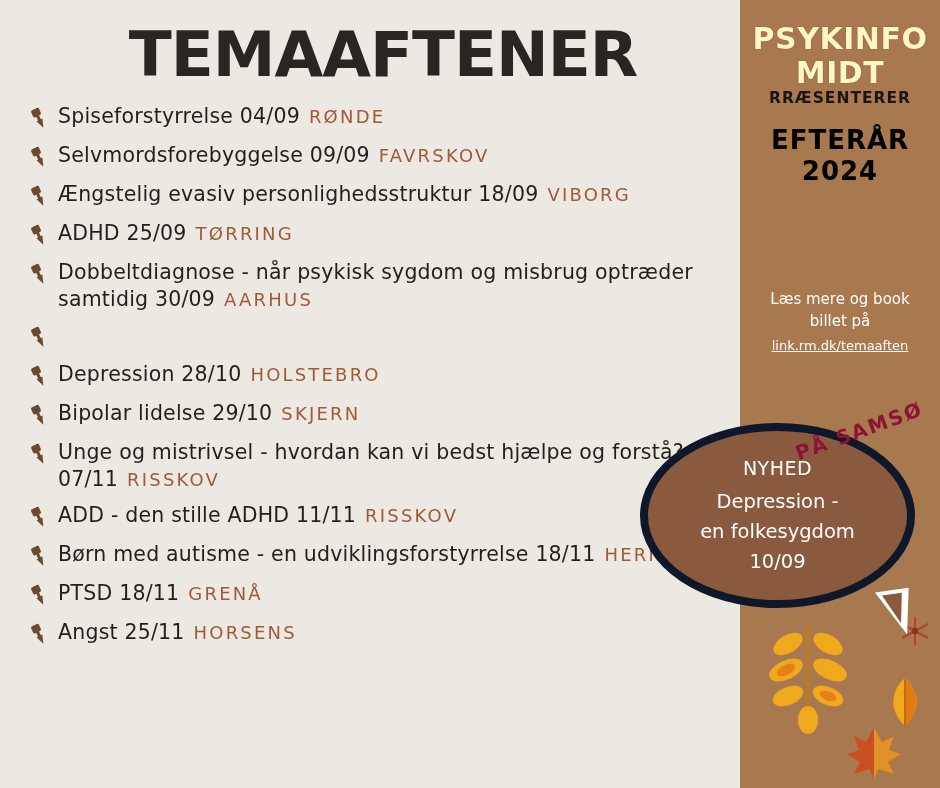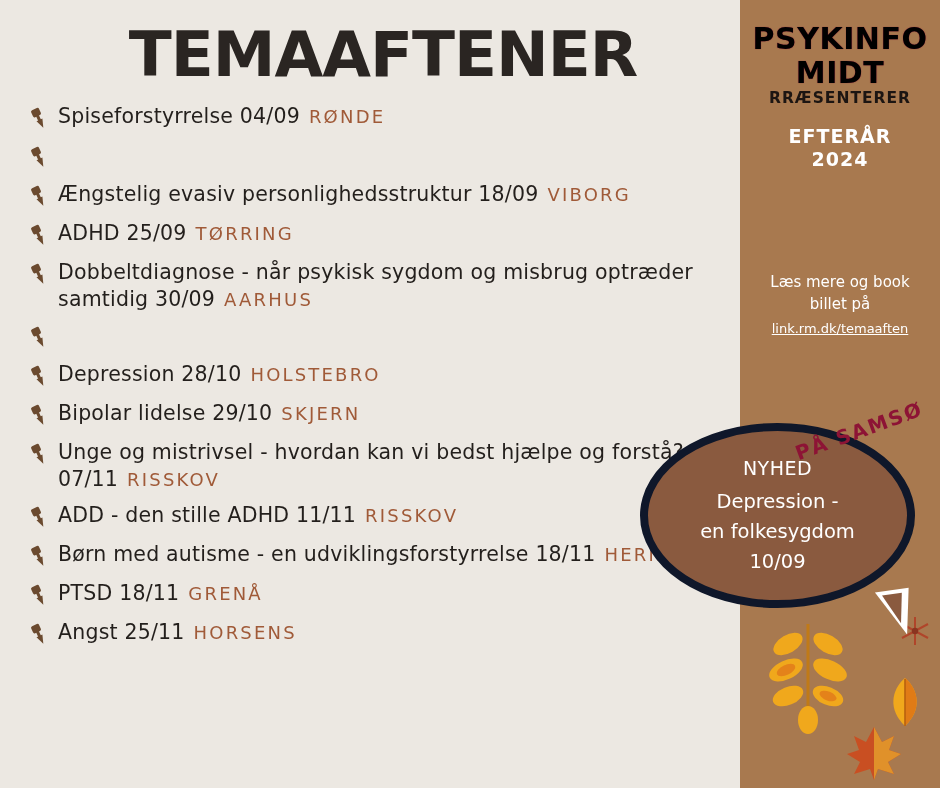--- a/index.html
+++ b/index.html
@@ -82,40 +82,40 @@
   .right {
     position: relative;
     width: 200px;
     height: 788px;
     background: #a8794f;
     text-align: center;
     padding-top: 22px;
   }
 
   .brand {
-    color: #000000;
+    color: #fef9c3;
     font-weight: bold;
     font-size: 30px;
     line-height: 1.12;
     letter-spacing: 0.5px;
     text-shadow: 0 0 1px #8d1335;
   }
 
   .presents {
     color: #1c1512;
     font-weight: bold;
     font-size: 15.5px;
     letter-spacing: 1px;
   }
 
   .season {
     margin-top: 18px;
-    color: #ffffff;
+    color: #000000;
     font-weight: bold;
-    font-size: 19px;
+    font-size: 26px;
     line-height: 1.2;
     letter-spacing: 1px;
   }
 
   .booking {
     margin-top: 100px;
     color: #ffffff;
     font-size: 15px;
     line-height: 1.5;
     padding: 0 12px;
@@ -253,20 +253,21 @@
       <li class="event-row">
         <span class="pin-icon">
           <svg viewBox="0 0 24 24" width="26" height="26">
               <g fill="#6b4a2f" transform="rotate(-25 12 12)">
                 <rect x="8" y="2" width="8" height="7" rx="1.6"></rect>
                 <rect x="10.6" y="8" width="2.8" height="6"></rect>
                 <path d="M9 13 L15 13 L12.2 21 Z"></path>
               </g>
             </svg>
         </span>
+        <span class="event-text"><span class="title-line">Selvmordsforebyggelse 09/09</span><span class="city">FAVRSKOV</span></span>
       </li>
 
       <li class="event-row">
         <span class="pin-icon">
           <svg viewBox="0 0 24 24" width="26" height="26">
               <g fill="#6b4a2f" transform="rotate(-25 12 12)">
                 <rect x="8" y="2" width="8" height="7" rx="1.6"></rect>
                 <rect x="10.6" y="8" width="2.8" height="6"></rect>
                 <path d="M9 13 L15 13 L12.2 21 Z"></path>
               </g>

